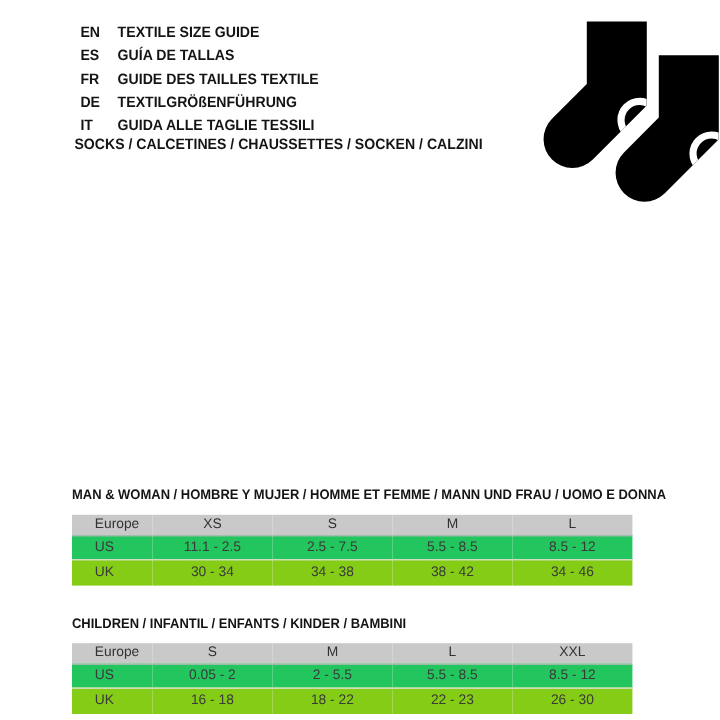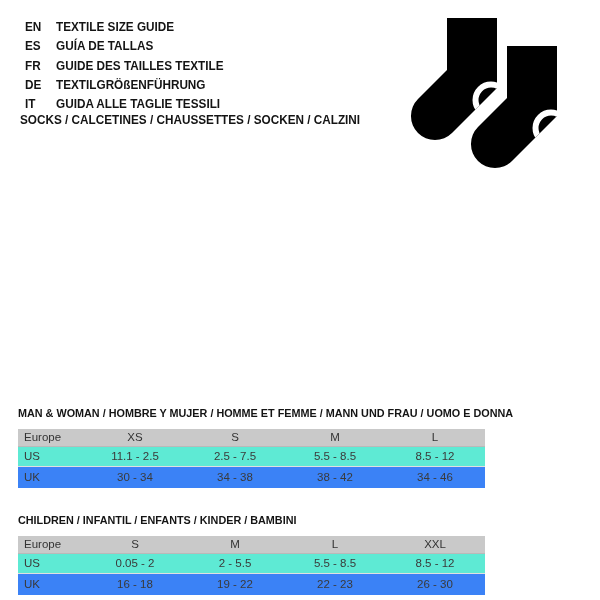--- a/index.html
+++ b/index.html
@@ -1,18 +1,18 @@
 <!DOCTYPE html>
 <html><head>
 <meta charset="utf-8">
 <style>
   * { margin:0; padding:0; box-sizing:border-box; }
   html,body { width:600px; height:600px; background:#ffffff; overflow:hidden;
               font-family:"Liberation Sans", sans-serif; }
-  #page { position:relative; width:484px; height:600px; background:#ffffff; }
+  #page { position:relative; width:484px; height:600px; background:#ffffff;margin-left:42px; }
 
   
   .lang-list { position:absolute; left:25px; top:18px;
                transform:scaleX(0.94); transform-origin:0 0; }
   .lang-row { display:flex; line-height:19.3px; }
   .lang-code { width:33px; font-size:12.5px; font-weight:bold; color:#141414; }
   .lang-label { font-size:12.5px; font-weight:bold; color:#141414; white-space:nowrap; }
 
   .product-line { position:absolute; left:20px; top:111px; line-height:19px;
                   font-size:12.5px; font-weight:bold; color:#141414; white-space:nowrap;
@@ -28,24 +28,24 @@
   .table-title { font-size:11.5px; font-weight:bold; color:#141414; line-height:15px;
                  white-space:nowrap; transform:scaleX(0.94); transform-origin:0 0;
                  margin-bottom:8px; }
   table.size-table { width:467px; border-collapse:collapse; table-layout:fixed; }
   table.size-table col.c0 { width:67px; }
   table.size-table th, table.size-table td {
       font-size:11.5px; font-weight:normal; color:#3a3a3a; text-align:center;
       padding:0; }
   table.size-table tr.head { background:#c9c9c9; height:17px; }
   table.size-table tr.head th { color:#333333; border-bottom:1px solid #b9b9b9; }
-  table.size-table tr.row-us { background:#5eead4; height:20px; }
+  table.size-table tr.row-us { background:#22c55e; height:20px; }
   table.size-table tr.row-us td { border-bottom:1px solid #e0e0e0; }
-  table.size-table tr.row-uk { background:#3b82f6; height:22px; }
-  table.size-table .lbl { text-align:left; padding-left:6px; }
+  table.size-table tr.row-uk { background:#84cc16; height:22px; }
+  table.size-table .lbl { text-align:left; padding-left:19px; }
 </style>
 </head>
 <body>
 
 <div id="page">
 
   <div class="lang-list">
     <div class="lang-row">
       <span class="lang-code">EN</span>
       <span class="lang-label">TEXTILE SIZE GUIDE</span>
@@ -148,21 +148,21 @@
       <tr class="row-us">
         <td class="lbl">US</td>
         <td>0.05 - 2</td>
         <td>2 - 5.5</td>
         <td>5.5 - 8.5</td>
         <td>8.5 - 12</td>
       </tr>
       <tr class="row-uk">
         <td class="lbl">UK</td>
         <td>16 - 18</td>
-        <td>19 - 22</td>
+        <td>18 - 22</td>
         <td>22 - 23</td>
         <td>26 - 30</td>
       </tr>
       </tbody>
     </table>
   </div>
 
 </div>
 
 </body></html>

